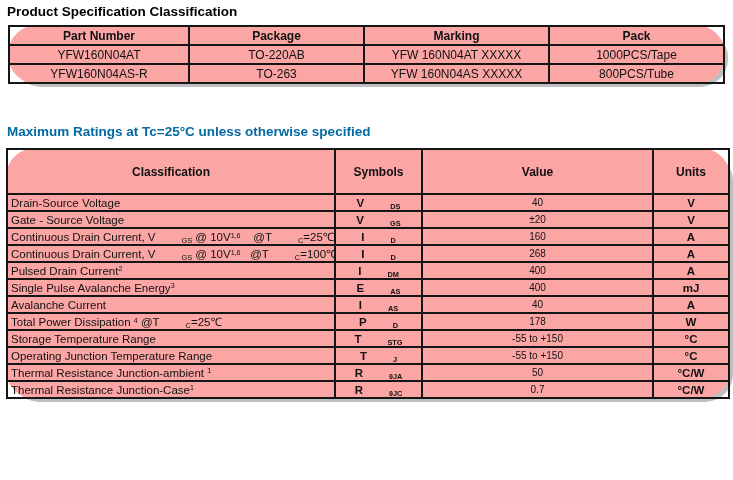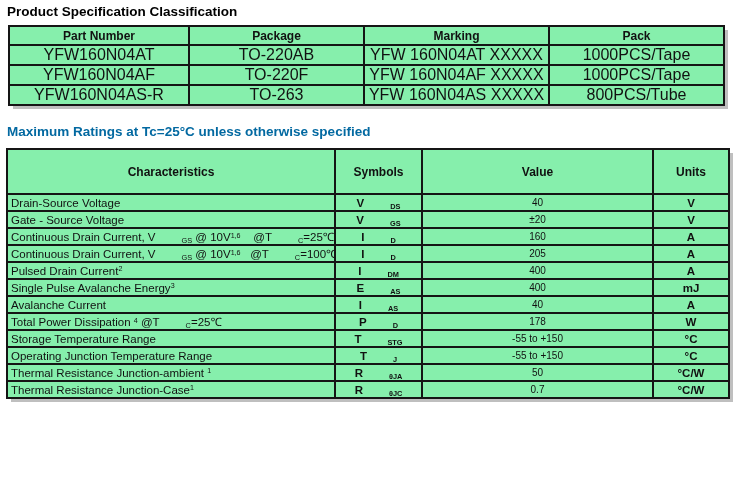--- a/index.html
+++ b/index.html
@@ -17,37 +17,38 @@
     color:#00B050;
     white-space:nowrap;
   }
   #spec-heading { top:4px; }
   #ratings-heading { top:124px; }
 
   table {
     position:absolute;
     border-collapse:collapse;
     table-layout:fixed;
-    background:#86efac;
+    background:#fca5a5;
     box-shadow:4px 4px 0 -1px #bfbfbf;
+    border-radius:29px;
   }
   th, td {
     border:2px solid #151515;
     padding:0;
     overflow:hidden;
     white-space:nowrap;
     text-align:center;
     vertical-align:middle;
   }
   th { font-size:12px; font-weight:bold; }
 
   
   #spec-table { left:8px; top:25px; width:715px; }
   #spec-table tr { height:19px; }
-  #spec-table td { font-size:16px; }
+  #spec-table td { font-size:12px; }
 
   
   #ratings-table { left:6px; top:148px; width:722px; }
   #ratings-table thead tr { height:45px; }
   #ratings-table tbody tr { height:17px; }
   #ratings-table td { font-size:11.5px; }
   #ratings-table td.char {
     text-align:left;
     padding-left:3px;
   }
@@ -89,46 +90,40 @@
     </tr>
   </thead>
   <tbody>
     <tr>
       <td>YFW160N04AT</td>
       <td>TO-220AB</td>
       <td>YFW 160N04AT XXXXX</td>
       <td>1000PCS/Tape</td>
     </tr>
     <tr>
-      <td>YFW160N04AF</td>
-      <td>TO-220F</td>
-      <td>YFW 160N04AF XXXXX</td>
-      <td>1000PCS/Tape</td>
-    </tr>
-    <tr>
       <td>YFW160N04AS-R</td>
       <td>TO-263</td>
       <td>YFW 160N04AS XXXXX</td>
       <td>800PCS/Tube</td>
     </tr>
   </tbody>
 </table>
 
 <div class="sec-heading" id="ratings-heading" style="color: #0369a1;">Maximum Ratings at Tc=25°C unless otherwise specified</div>
 
 <table id="ratings-table">
   <colgroup>
     <col style="width:328px">
       <col style="width:87px">
       <col style="width:231px">
       <col style="width:76px">
   </colgroup>
   <thead>
     <tr>
-      <th>Characteristics</th>
+      <th>Classification</th>
       <th>Symbols</th>
       <th>Value</th>
       <th>Units</th>
     </tr>
   </thead>
   <tbody>
     <tr>
       <td class="char">Drain-Source Voltage</td>
       <td class="sym">V<sub>DS</sub></td>
       <td class="val">40</td>
@@ -142,21 +137,21 @@
     </tr>
     <tr>
       <td class="char">Continuous Drain Current, V<sub>GS</sub> @ 10V<sup>1,6</sup>&nbsp;&nbsp;&nbsp;&nbsp;@T<sub>C</sub>=25℃</td>
       <td class="sym">I<sub>D</sub></td>
       <td class="val">160</td>
       <td class="unit">A</td>
     </tr>
     <tr>
       <td class="char">Continuous Drain Current, V<sub>GS</sub> @ 10V<sup>1,6</sup>&nbsp;&nbsp;&nbsp;@T<sub>C</sub>=100℃</td>
       <td class="sym">I<sub>D</sub></td>
-      <td class="val">205</td>
+      <td class="val">268</td>
       <td class="unit">A</td>
     </tr>
     <tr>
       <td class="char">Pulsed Drain Current<sup>2</sup></td>
       <td class="sym">I<sub>DM</sub></td>
       <td class="val">400</td>
       <td class="unit">A</td>
     </tr>
     <tr>
       <td class="char">Single Pulse Avalanche Energy<sup>3</sup></td>

